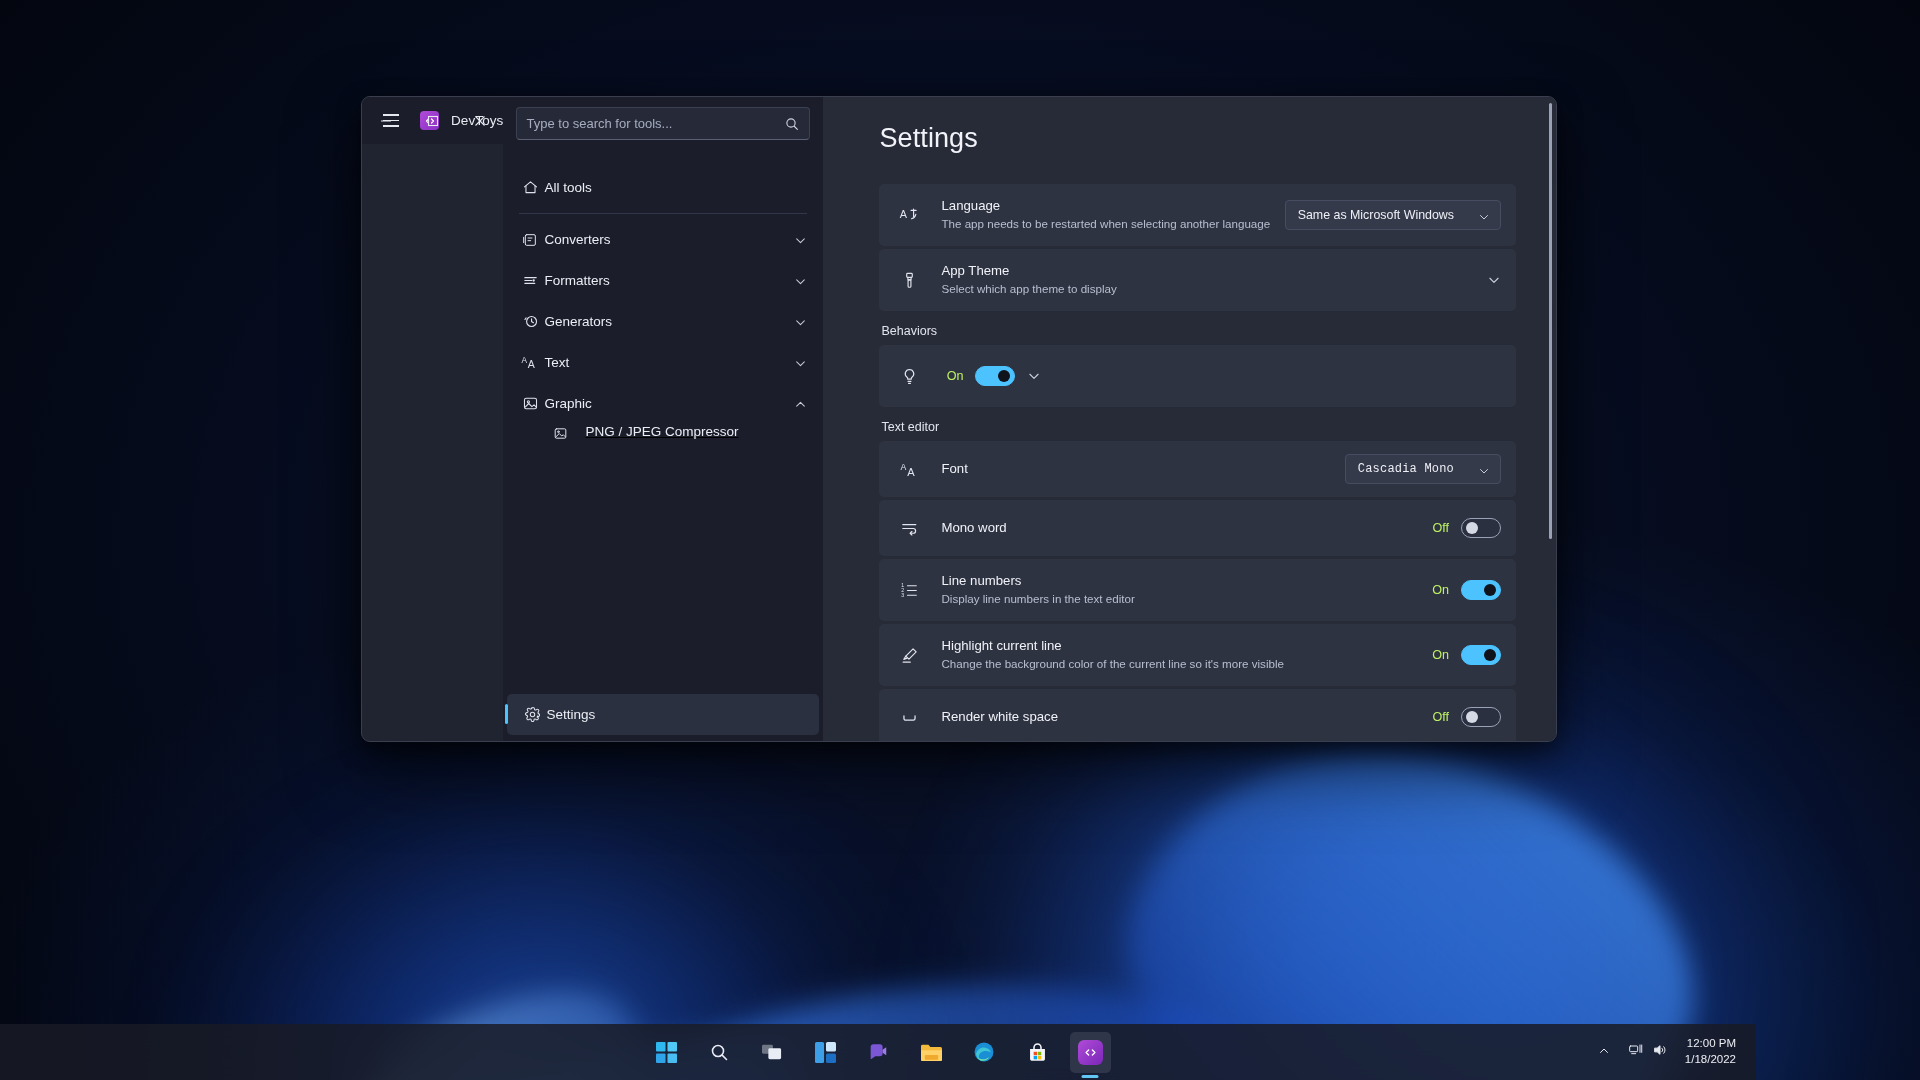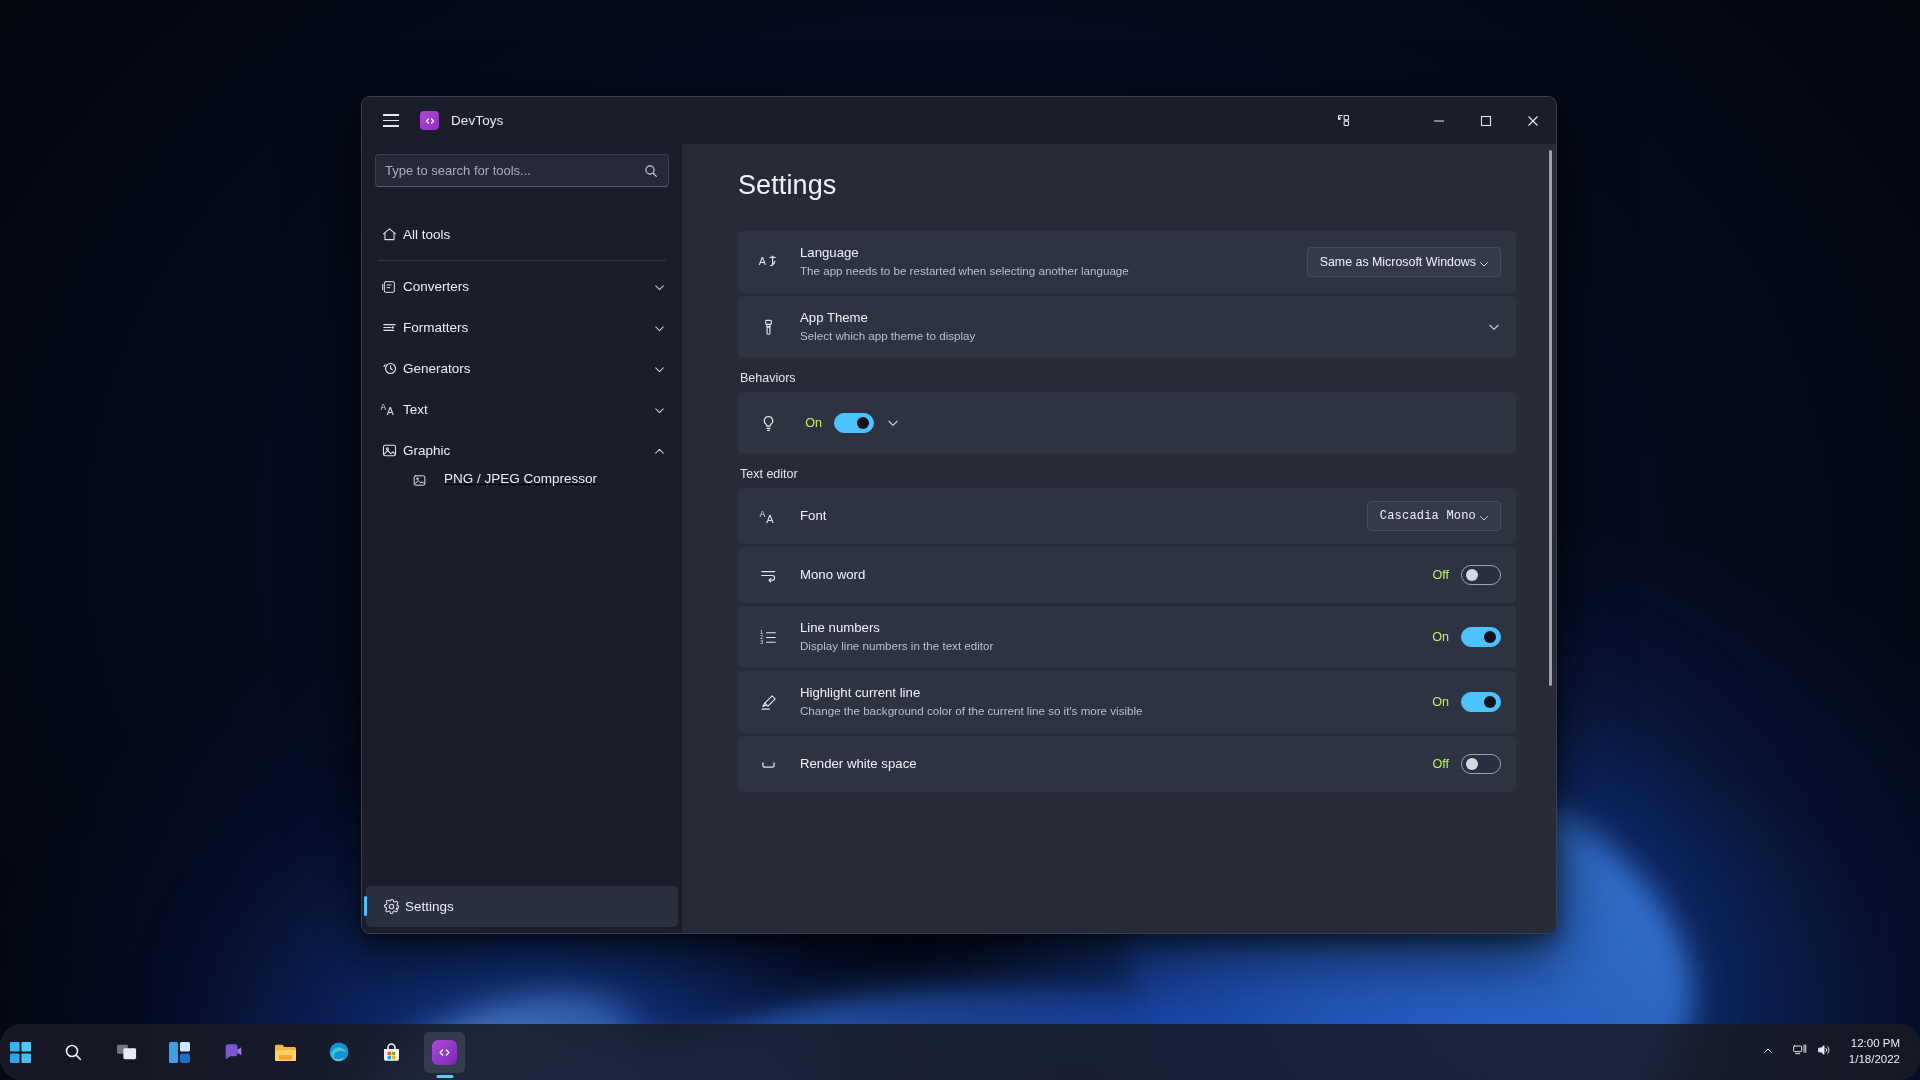--- a/index.html
+++ b/index.html
@@ -27,27 +27,27 @@
   .petal {
     position: absolute; pointer-events: none;
     border-radius: 50% 50% 45% 55% / 60% 40% 60% 40%;
     filter: blur(14px);
   }
 
   
   #devtoys-window {
     position: absolute;
     left: 361px; top: 96px;
-    width: 1196px; height: 838px;
+    width: 1196px; height: 646px;
     background: #202330;
     border: 1px solid #3a3f50;
     border-radius: 9px;
     overflow: hidden;
     box-shadow: 0 28px 70px rgba(0,0,0,0.62), 0 8px 22px rgba(0,0,0,0.5);
-    display: flex; flex-direction: column;
+    display: flex; flex-direction: row;
   }
 
   
   .titlebar {
     height: 47px; flex: 0 0 47px;
     background: #1b1e2a;
     display: flex; align-items: center;
     position: relative;
   }
   .hamburger {
@@ -162,21 +162,21 @@
     margin-right: 22px;
   }
   .card-texts { flex: 1; min-width: 0; }
   .card-title { font-size: 13.2px; color: #f0f2f8; line-height: 1.35; }
   .card-desc { font-size: 11.6px; color: #b9bfd0; line-height: 1.45; margin-top: 1px; }
   .card-right { display: flex; align-items: center; gap: 12px; flex: 0 0 auto; }
 
   .combo {
     height: 30px; background: #353a4b; border: 1px solid #474d61;
     border-radius: 4px; display: flex; align-items: center;
-    padding: 0 9px 0 12px; gap: 2px; cursor: pointer;
+    padding: 0 9px 0 12px; gap: 24px; cursor: pointer;
   }
   .combo-text { font-size: 12.4px; color: #eef0f6; white-space: nowrap; }
   .combo-text.mono { font-family: "Liberation Mono", monospace; font-size: 12px; letter-spacing: 0.2px; }
 
   .state-label { font-size: 12.6px; color: #bef264; min-width: 22px; text-align: right; }
 
   .toggle {
     width: 40px; height: 20px; border-radius: 11px;
     position: relative; cursor: pointer; flex: 0 0 40px;
   }
@@ -195,24 +195,24 @@
   .scrollbar-track {
     position: absolute; right: 3px; top: 6px; bottom: 6px; width: 5px;
   }
   .scrollbar-thumb {
     position: absolute; top: 0; width: 3px; left: 1px;
     height: 69%; border-radius: 2px; background: #9ba2b5;
   }
 
   
   .taskbar {
-    position: absolute; left: 0; bottom: 0; width: 1920px; height: 56px;
+    position: absolute; left: 0; bottom: 0; width: 1756px; height: 56px;
     background: rgba(24,27,37,0.86);
     backdrop-filter: blur(18px);
-    display: flex; align-items: center;  border-radius: 21px;
+    display: flex; align-items: center; justify-content: center;
   }
   .tb-icons { display: flex; align-items: center; gap: 12px; }
   .tb-item {
     width: 41px; height: 41px; border-radius: 5px; cursor: pointer;
     display: flex; align-items: center; justify-content: center;
     position: relative;
   }
   .tb-item.active { background: rgba(255,255,255,0.10); }
   .tb-item.active::after {
     content:""; position: absolute; bottom: -5px; left: 50%;

